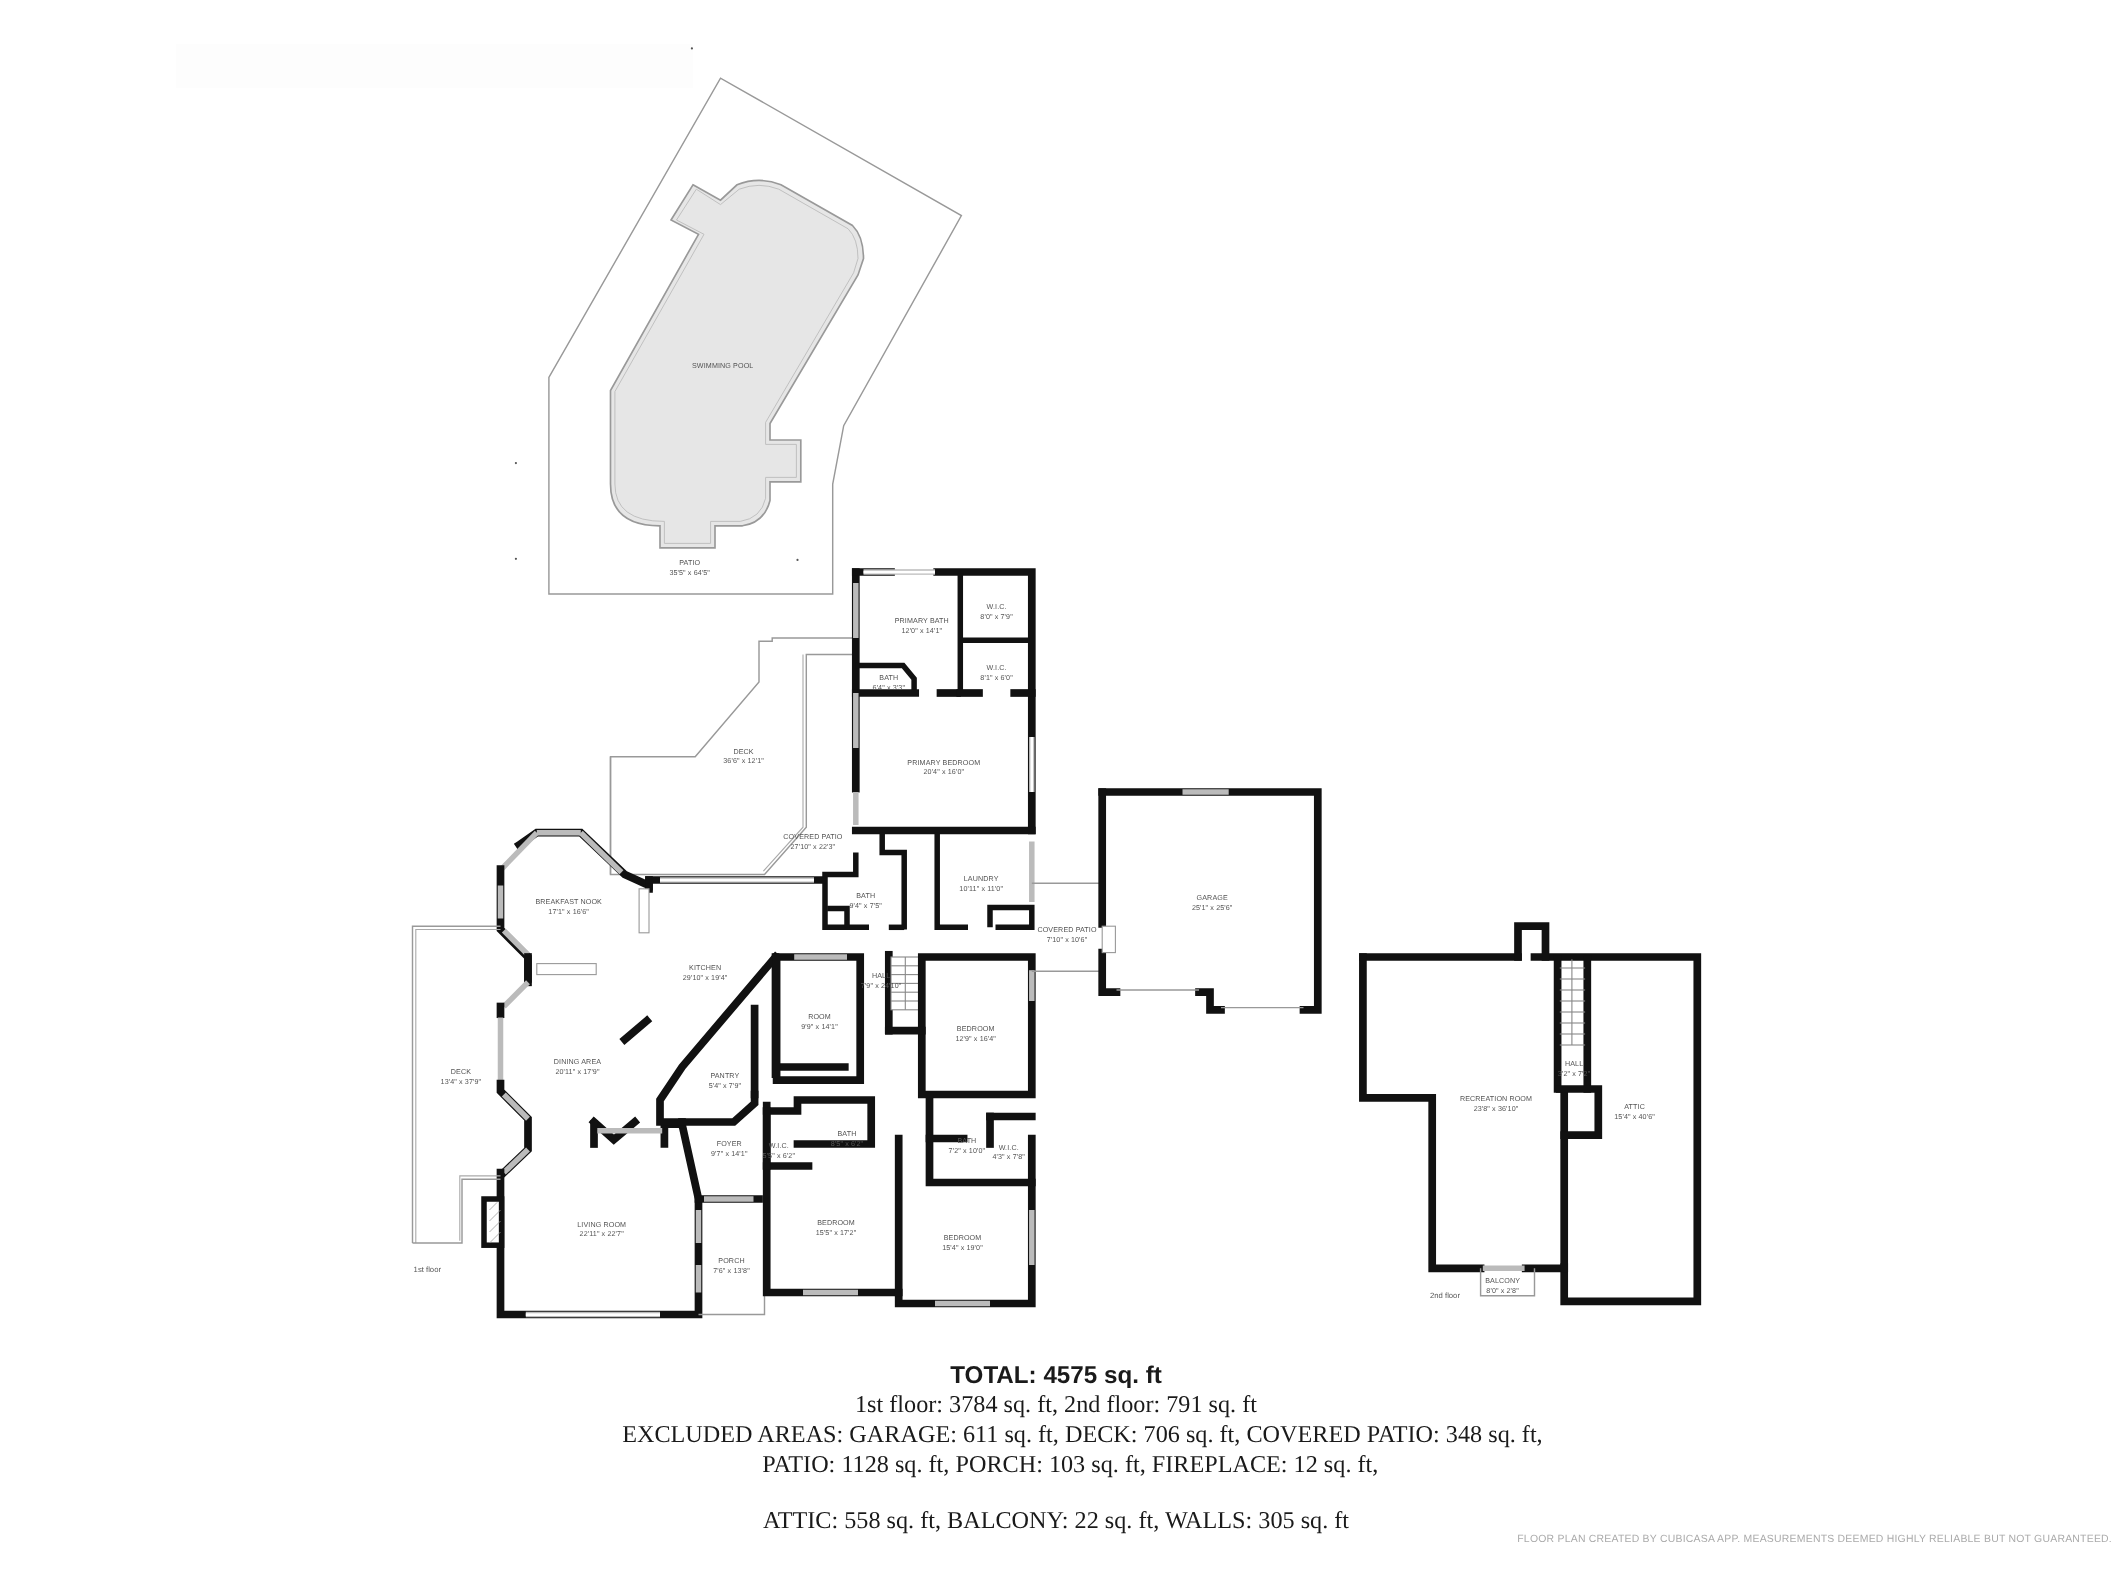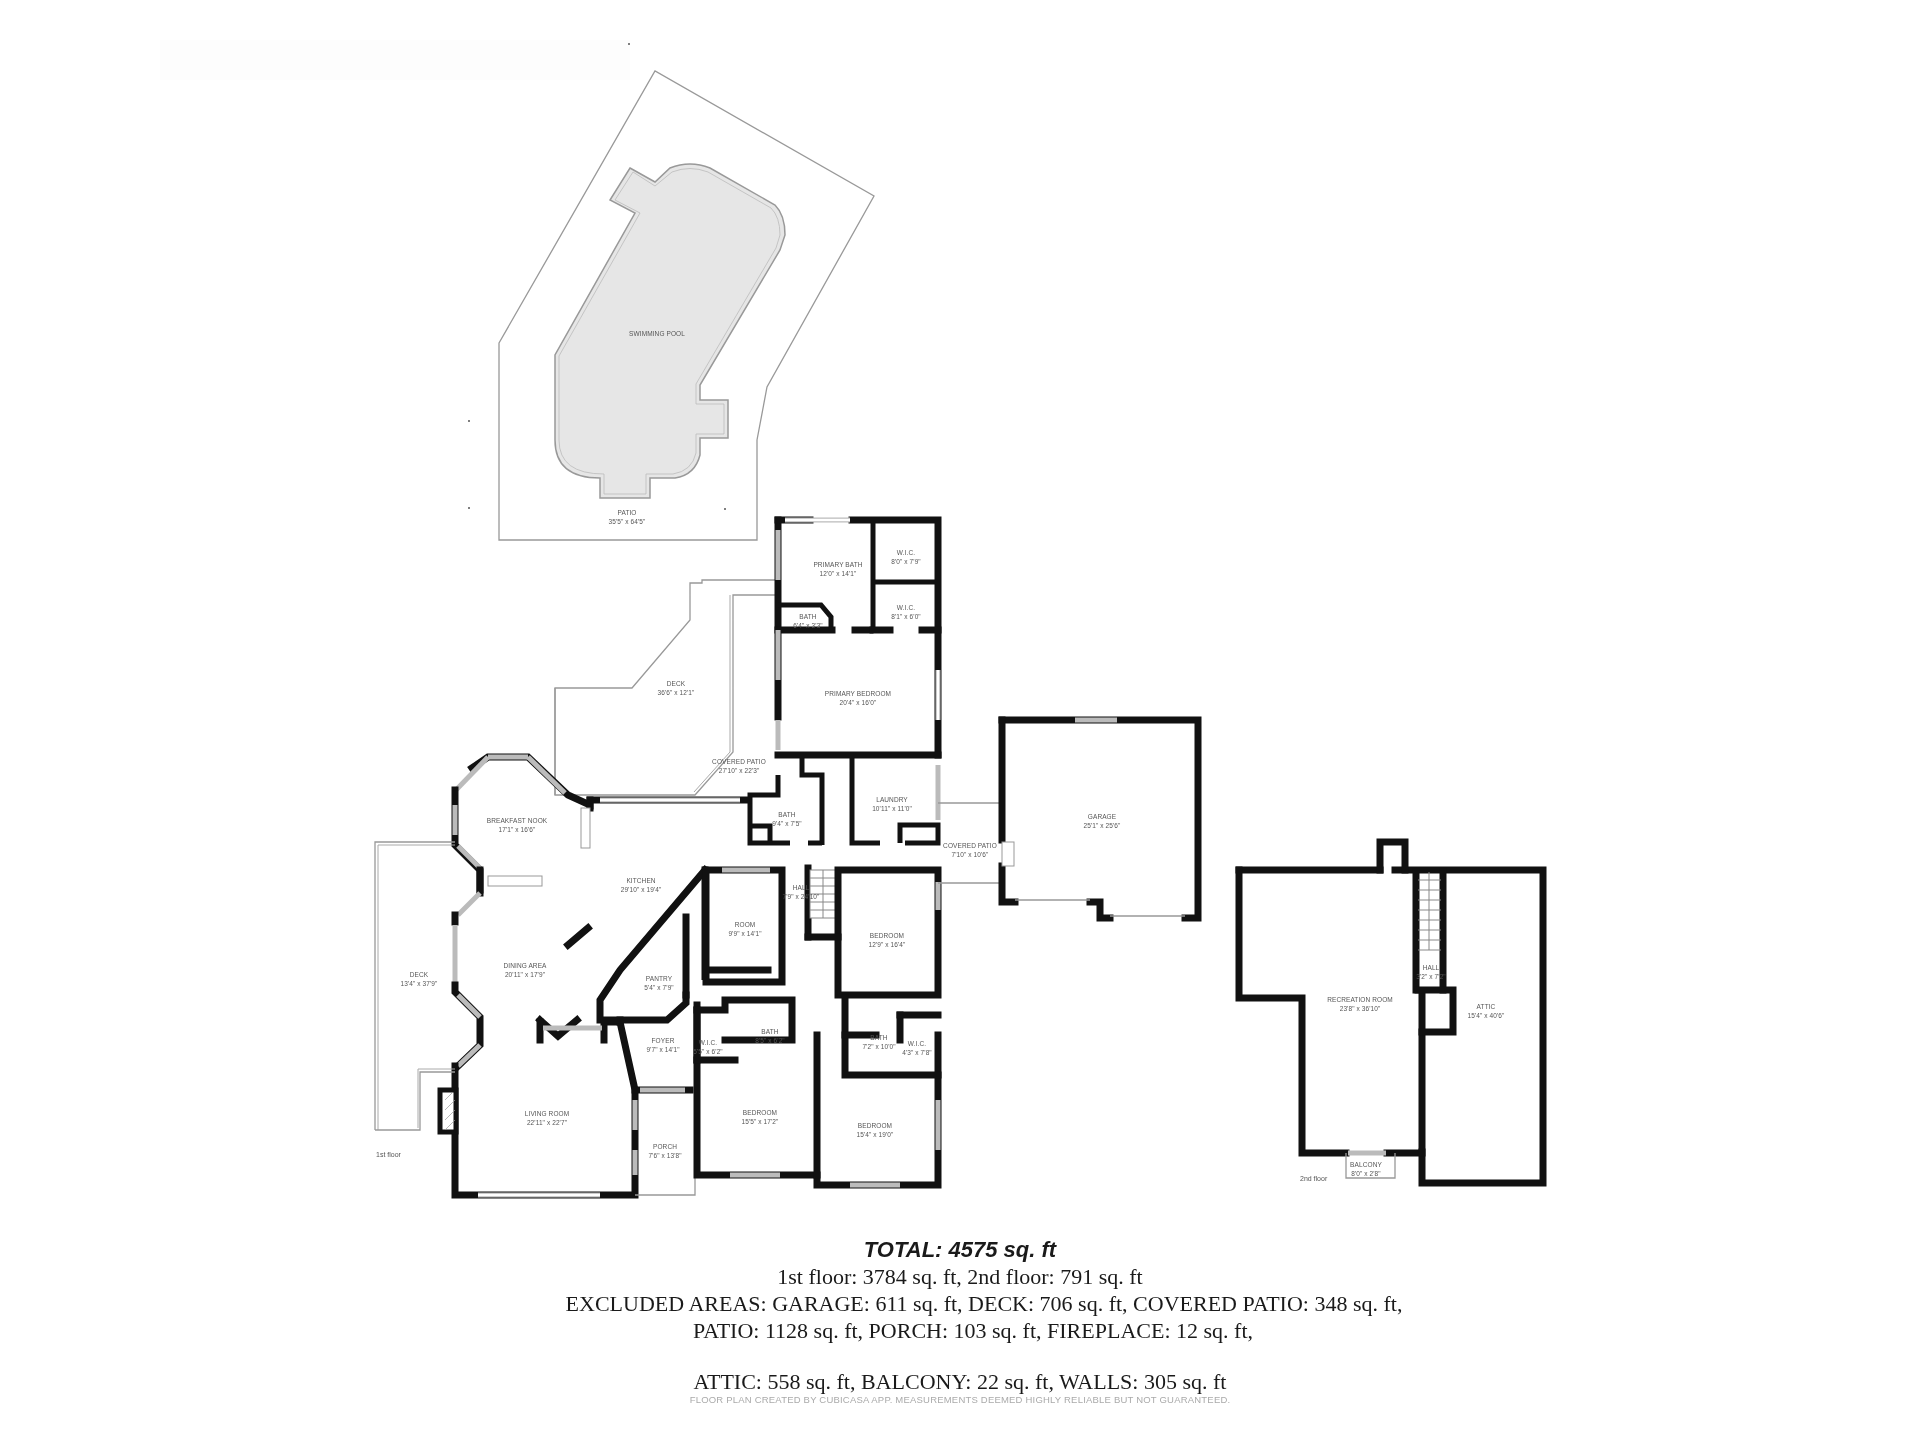--- a/index.html
+++ b/index.html
@@ -10,23 +10,23 @@
   .outline { stroke: #999; stroke-width: 1.3; fill: none; }
   .outline2 { stroke: #aaa; stroke-width: 1; fill: none; }
   .window { stroke: #bbb; stroke-width: 5; fill: none; }
   .window-in { stroke: #fff; stroke-width: 2.5; fill: none; }
   .stairs line { stroke: #888; stroke-width: 1; }
   .room-label { position: absolute; transform: translate(-50%, 0); text-align: center; color: #555; font-size: 6.5px; line-height: 9px; white-space: nowrap; letter-spacing: 0.1px; }
   .room-label .name { display: block; }
   .room-label .dim { display: block; }
   .floor-tag { position: absolute; font-size: 7px; color: #555; }
   .summary { position: absolute; left: 0; width: 1920px; text-align: center; color: #1a1a1a; }
-  .summary .total { position: absolute; top: 1237px; left: 0; width: 100%; font-size: 22px; font-weight: bold; font-style: italic; }
+  .summary .total { position: absolute; top: 1237px; left: 0; width: 100%; font-size: 22px; font-weight: bold; }
   .summary .line { position: absolute; left: 0; width: 100%; font-size: 22px; font-family: Liberation Serif, serif; }
-  .footer-note { position: absolute; top: 1394px; left: 0; width: 1920px; text-align: center; font-size: 9.5px; color: #aaa; letter-spacing: 0.2px; }
+  .footer-note { position: absolute; top: 1394px; left: 0; width: 1920px; text-align: right; font-size: 9.5px; color: #aaa; letter-spacing: 0.2px; }
   .watermark { position: absolute; left: 160px; top: 40px; width: 470px; height: 40px; background: #fdfdfd; }
 </style>
 </head>
 <body>
 
 <div class="watermark"></div>
 
 <svg id="plan" viewBox="0 0 1920 1440" xmlns="http://www.w3.org/2000/svg">
 
   <g>

